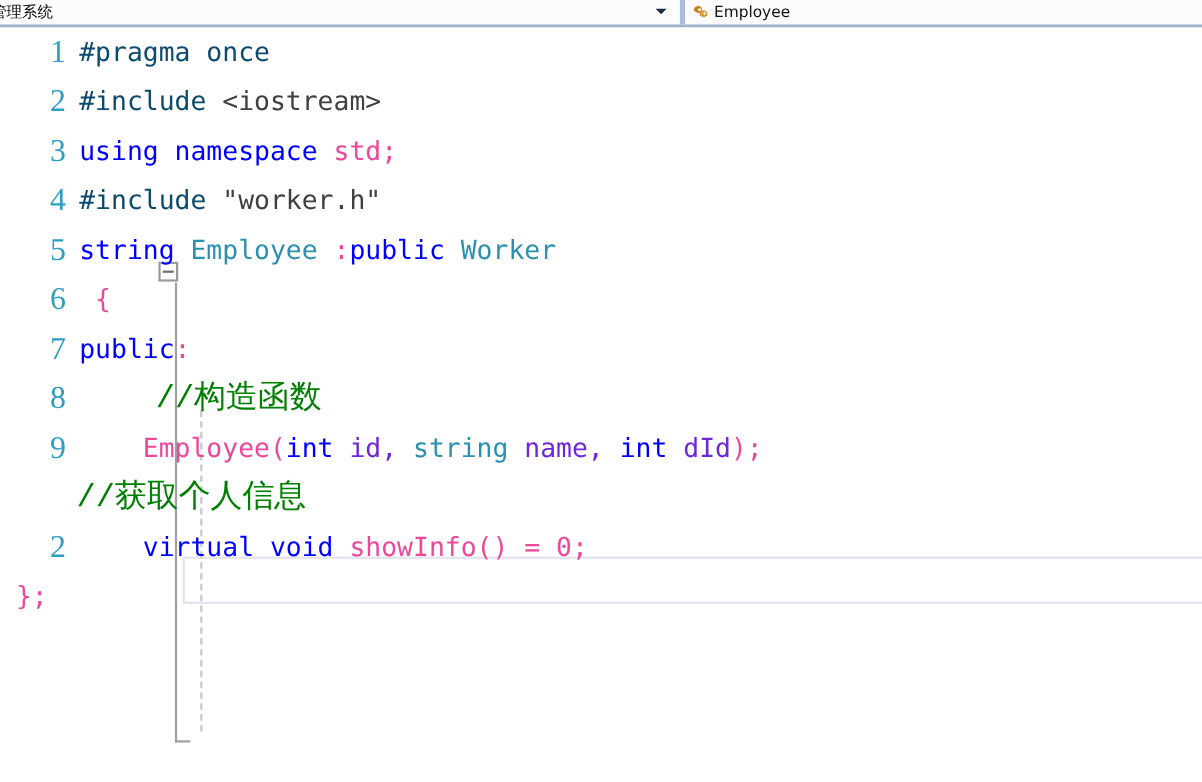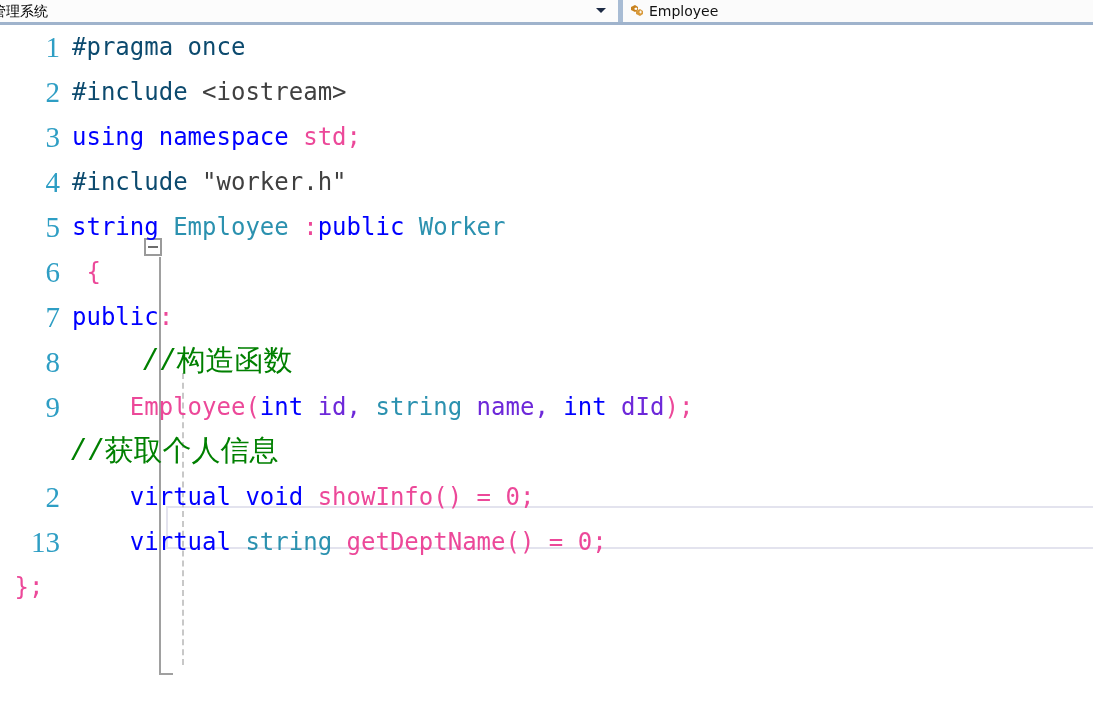--- a/index.html
+++ b/index.html
@@ -266,24 +266,20 @@
         <div class="code line-content"><span class="t-plain">    Employee(</span><span class="t-kw">int</span><span class="t-id"> id, </span><span class="t-type">string</span><span class="t-id"> name, </span><span class="t-kw">int</span><span class="t-id"> dId</span><span class="t-plain">);</span></div>
       </div>
       <div class="line">
         <div class="code line-content"><span class="t-cmt cmt">    //获取个人信息</span></div>
       </div>
       <div class="line">
         <div class="lineno">2</div>
         <div class="code line-content"><span class="t-kw">    virtual void </span><span class="t-plain">showInfo() = 0;</span></div>
       </div>
       <div class="line">
-        <div class="lineno">13</div>
-        <div class="code line-content"><span class="t-kw">    virtual </span><span class="t-type">string</span><span class="t-plain"> getDeptName() = 0;</span></div>
-      </div>
-      <div class="line">
         <div class="code line-content"><span class="t-plain"> };</span></div>
       </div>
     </div>
 
   <div class="outline-box"></div>
   <div class="scope-line"></div>
   <div class="scope-foot"></div>
   <div class="indent-guide"></div>
 </div>
 

